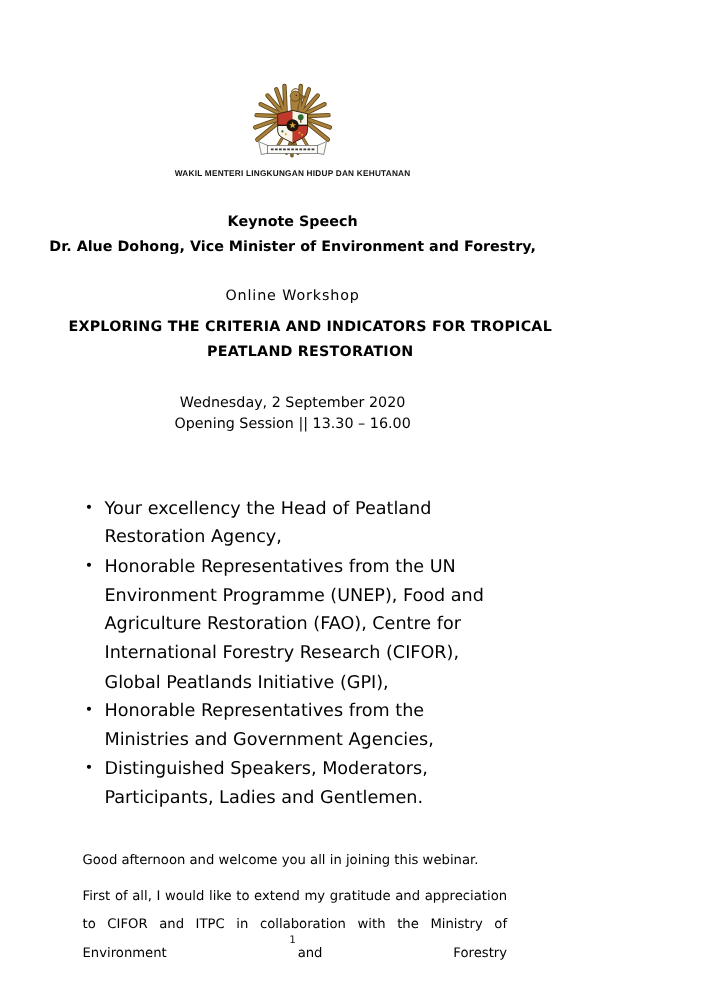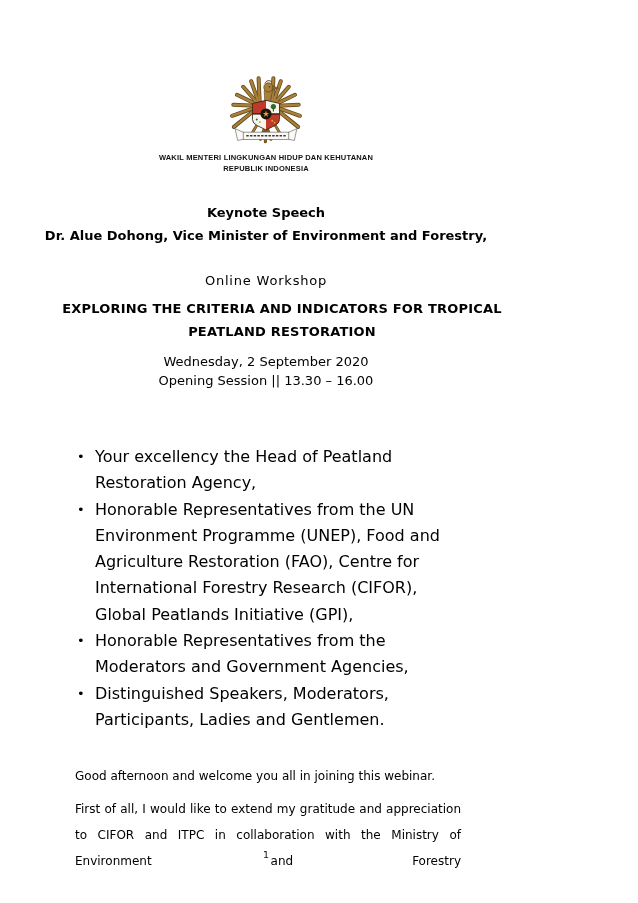--- a/index.html
+++ b/index.html
@@ -48,21 +48,21 @@
   .workshop-title {
     margin-top: 7px;
     text-align: center;
     font-weight: bold;
     font-size: 13px;
     line-height: 22.5px;
     letter-spacing: 0.2px;
     padding-left: 32px;
   }
   .schedule {
-    margin-top: 9px;
+    margin-top: 25px;
     text-align: center;
     font-size: 13px;
     line-height: 19px;
   }
 
   
   .salutations {
     margin: 54px 72px 0 75px;
     padding: 0;
     list-style: none;
@@ -204,42 +204,41 @@
     <g>
       <path d="M24,101 L10,95 L14,114 L24,112 Z" fill="#FBFAF6" stroke="#5a5a5a" stroke-width="1"></path>
       <path d="M96,101 L110,95 L106,114 L96,112 Z" fill="#FBFAF6" stroke="#5a5a5a" stroke-width="1"></path>
       <rect x="23" y="100.5" width="74" height="12" fill="#FBFAF6" stroke="#5a5a5a" stroke-width="1"></rect>
       <line x1="28" y1="106.5" x2="92" y2="106.5" stroke="#3a3a3a" stroke-width="2.5" stroke-dasharray="4 2"></line>
     </g>
   </svg>
 
   <div class="ministry">
     <div>WAKIL MENTERI LINGKUNGAN HIDUP DAN KEHUTANAN</div>
-    <div>REPUBLIK INDONESIA</div>
   </div>
 
   <div class="title-block">
     <div>Keynote Speech</div>
     <div>Dr. Alue Dohong, Vice Minister of Environment and Forestry,</div>
   </div>
 
   <div class="workshop-label">Online Workshop</div>
   <div class="workshop-title">
     <div>EXPLORING THE CRITERIA AND INDICATORS FOR TROPICAL</div>
     <div>PEATLAND RESTORATION</div>
   </div>
   <div class="schedule">
     <div>Wednesday, 2 September 2020</div>
     <div>Opening Session || 13.30 – 16.00</div>
   </div>
 
   <ul class="salutations">
     <li>Your excellency the Head of Peatland Restoration Agency,</li>
     <li>Honorable Representatives from the UN Environment Programme (UNEP), Food and Agriculture Restoration (FAO), Centre for International Forestry Research (CIFOR), Global Peatlands Initiative (GPI),</li>
-    <li>Honorable Representatives from the Moderators and Government Agencies,</li>
+    <li>Honorable Representatives from the Ministries and Government Agencies,</li>
     <li>Distinguished Speakers, Moderators, Participants, Ladies and Gentlemen.</li>
   </ul>
 
   <p class="para para-greeting">Good afternoon and welcome you all in joining this webinar.</p>
   <p class="para para-justified">First of all, I would like to extend my gratitude and appreciation to CIFOR and ITPC in collaboration with the Ministry of Environment and Forestry</p>
 
   <div class="page-number">1</div>
 
 </div>
 

